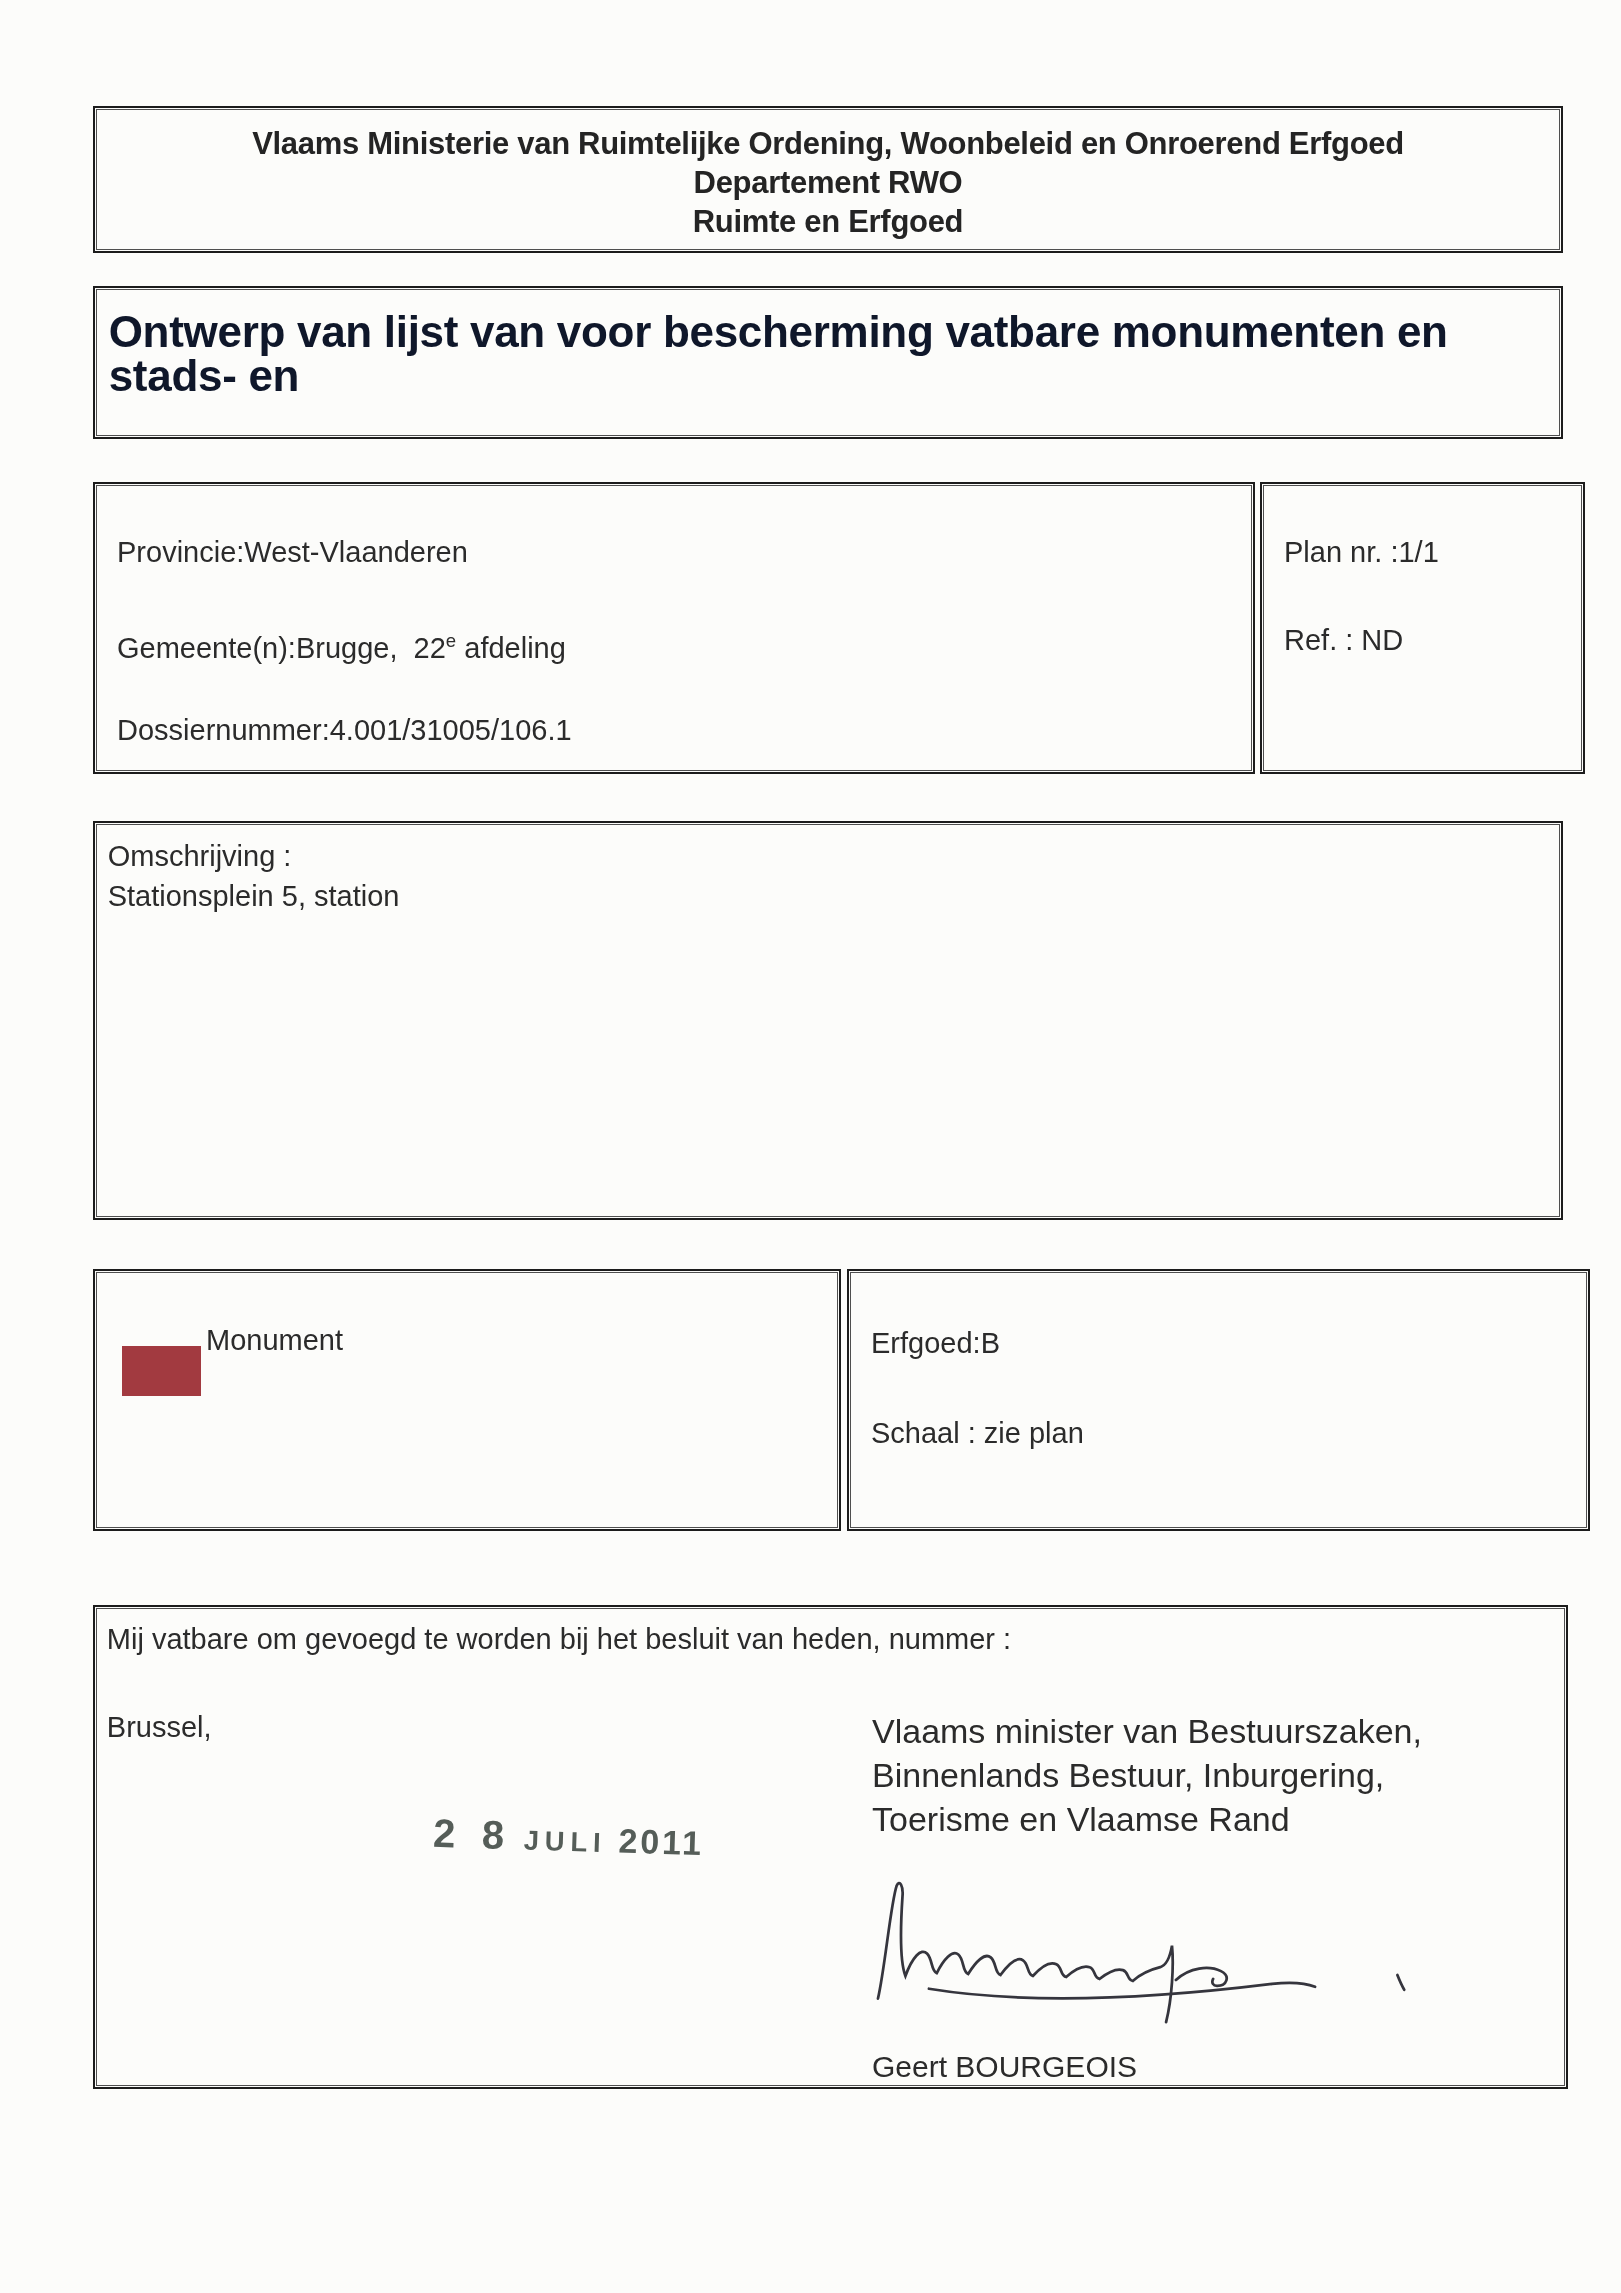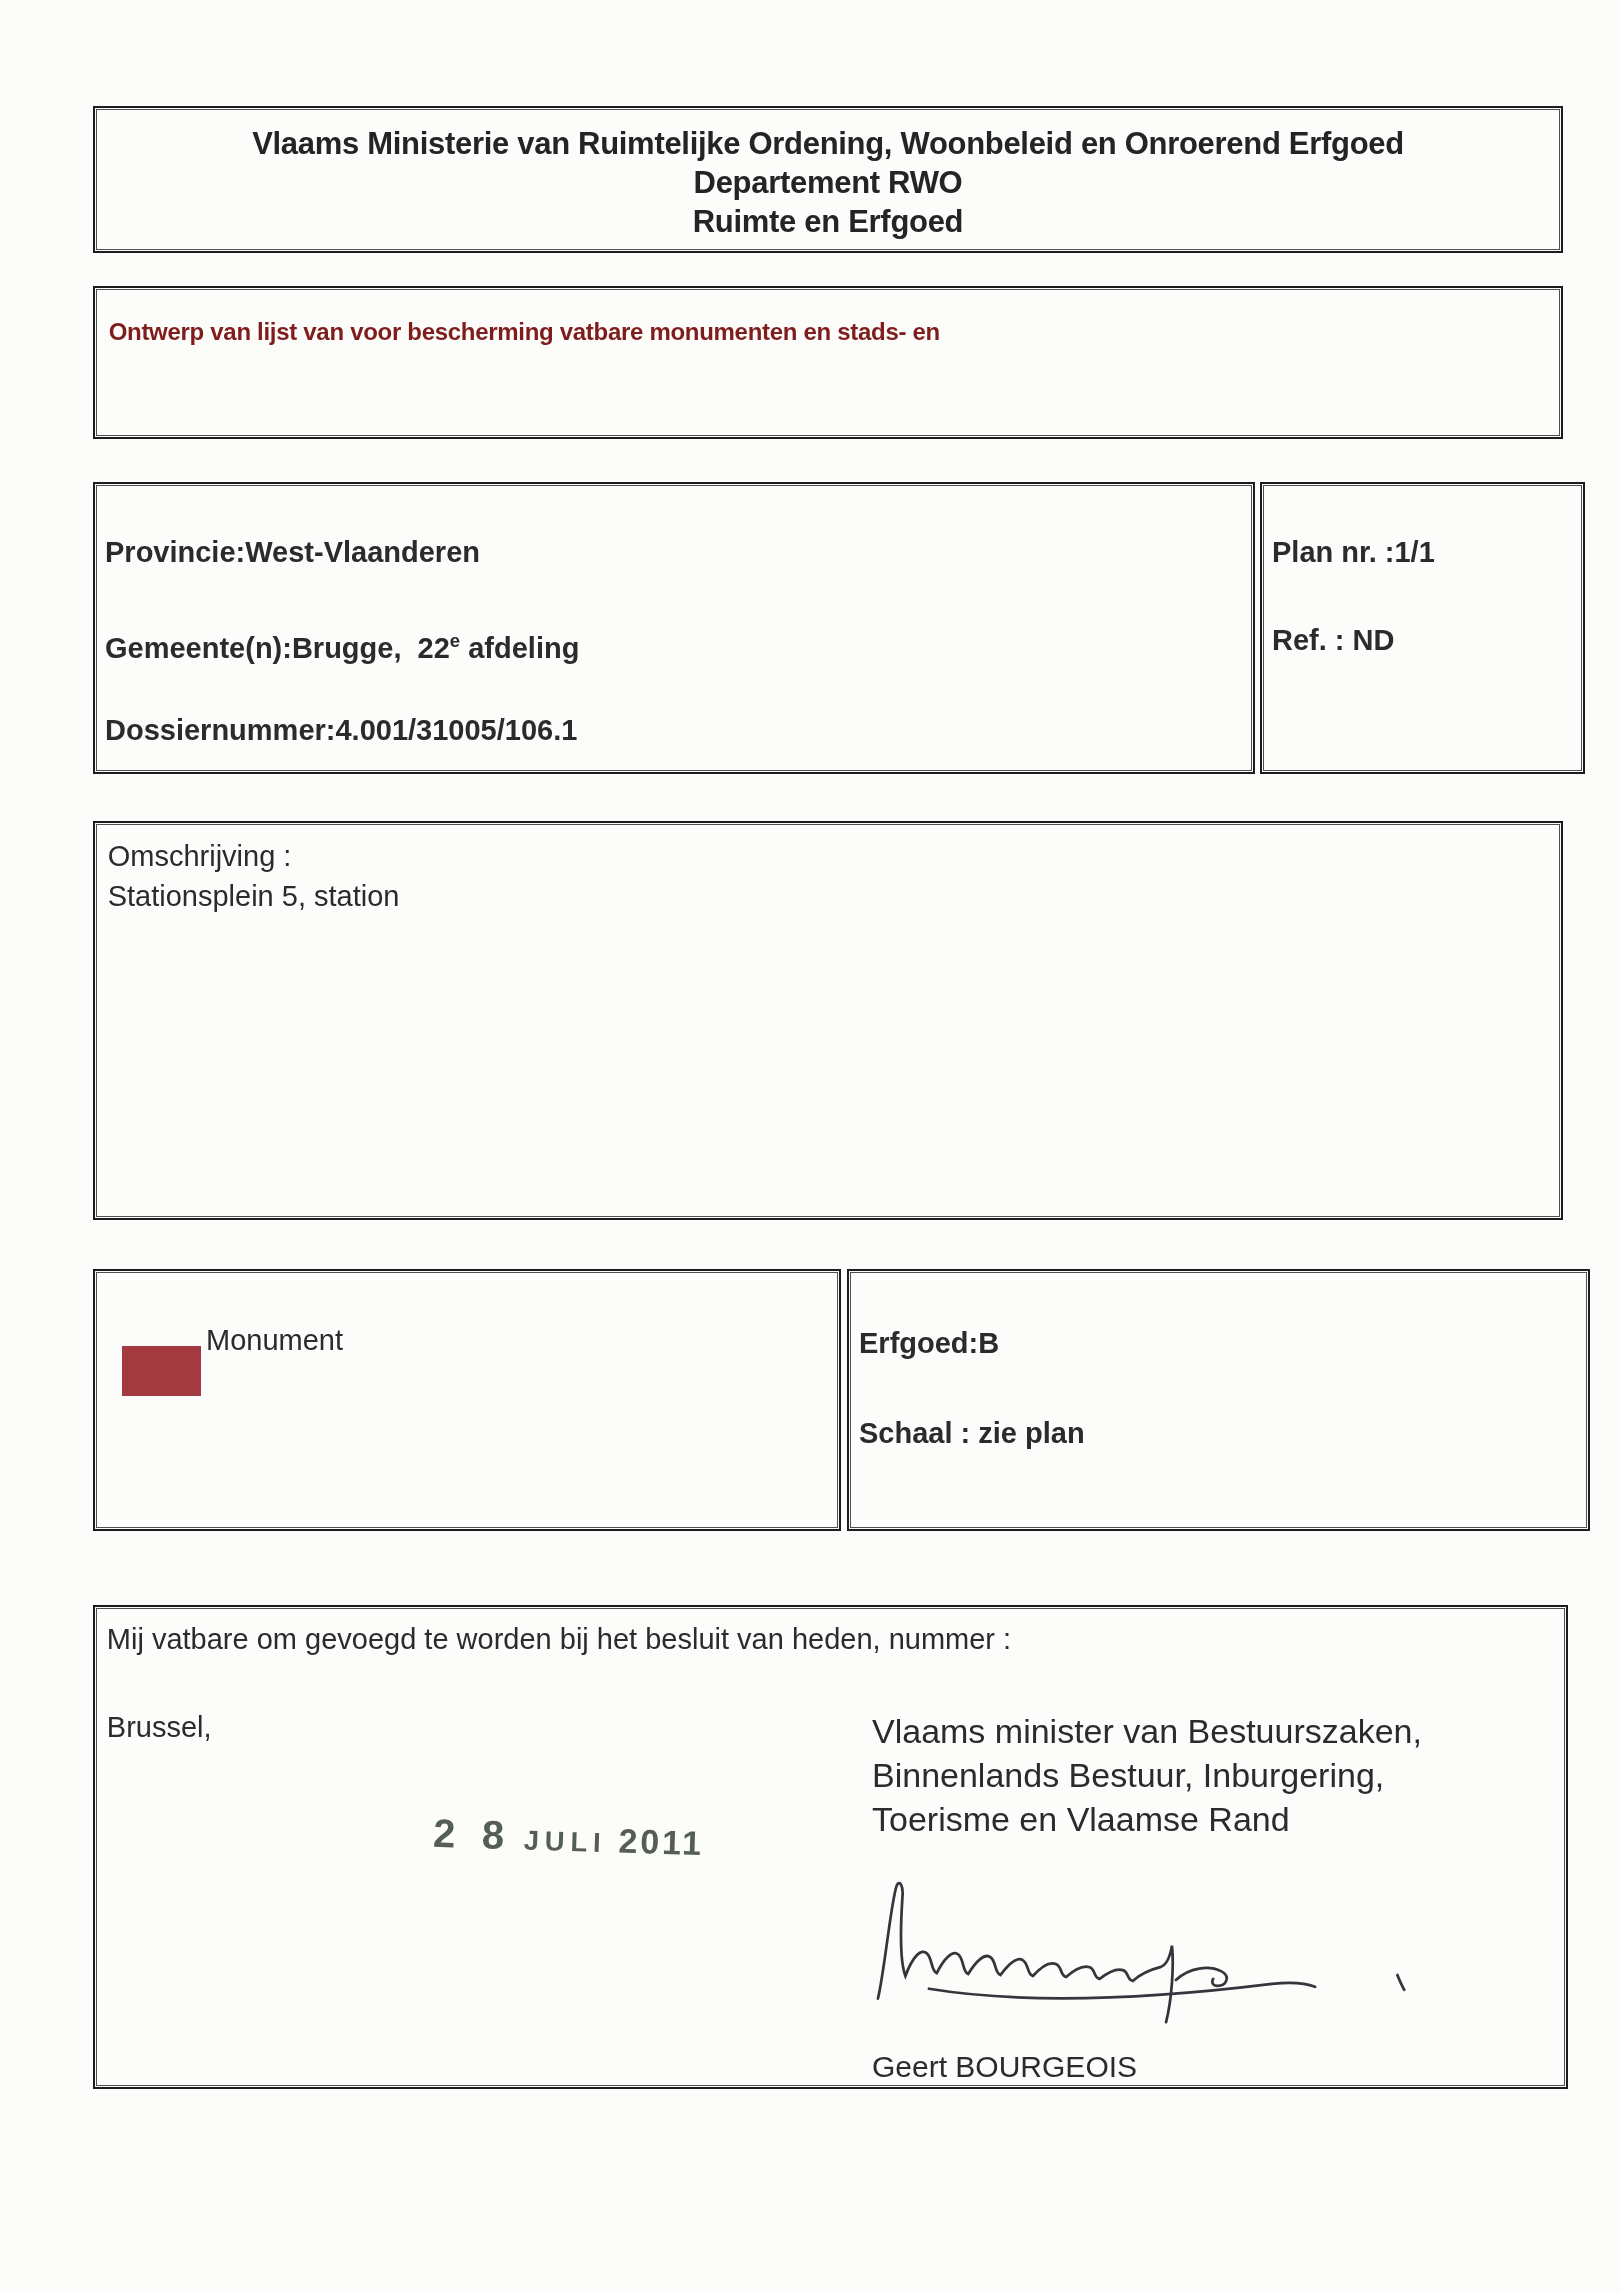--- a/index.html
+++ b/index.html
@@ -17,25 +17,25 @@
     border: 2px solid #1c1c1c;
     box-shadow: inset 0 0 0 1px #fcfcfa, inset 0 0 0 2px #4f4f4f;
     background: #fcfcfa;
     box-sizing: border-box;
   }
   
   .header-box { left: 93px; top: 106px; width: 1470px; height: 147px; padding-top: 15.7px; text-align: center; }
   .hline { font-size: 31px; font-weight: 700; line-height: 39px; color: #242424; letter-spacing: -0.3px; }
   
   .title-box { left: 93px; top: 286px; width: 1470px; height: 153px; padding: 21.6px 0 0 13.7px; }
-  .tline { font-size: 24px; font-weight: 700; line-height: 44px; color: #7f1d1d; letter-spacing: -0.3px; }
+  .tline { font-size: 44px; font-weight: 700; line-height: 44px; color: #0f172a; letter-spacing: -0.3px; }
   
   .details-left  { left: 93px;  top: 482px; width: 1162px; height: 292px; }
   .details-right { left: 1260px; top: 482px; width: 325px;  height: 292px; }
-  .drow { position: absolute; left: 10px; font-size: 29px; line-height: 35px; white-space: pre; font-weight: bold; }
+  .drow { position: absolute; left: 22px; font-size: 29px; line-height: 35px; white-space: pre; }
   .sup  { font-size: 18.6px; vertical-align: 10.8px; }
   
   .omschrijving-box { left: 93px; top: 821px; width: 1470px; height: 399px; padding: 12.7px 0 0 12.7px; }
   .orow { font-size: 29px; line-height: 40px; white-space: pre; }
   
   .legend-box { left: 93px; top: 1269px; width: 748px; height: 262px; }
   .swatch { position: absolute; left: 26.5px; top: 75px; width: 79px; height: 50px; background: #a23a40; }
   .legend-label { position: absolute; left: 91px; top: 53px; font-size: 29px; margin-left: 20px; }
   .sectie-box { left: 847px; top: 1269px; width: 743px; height: 262px; }
   

